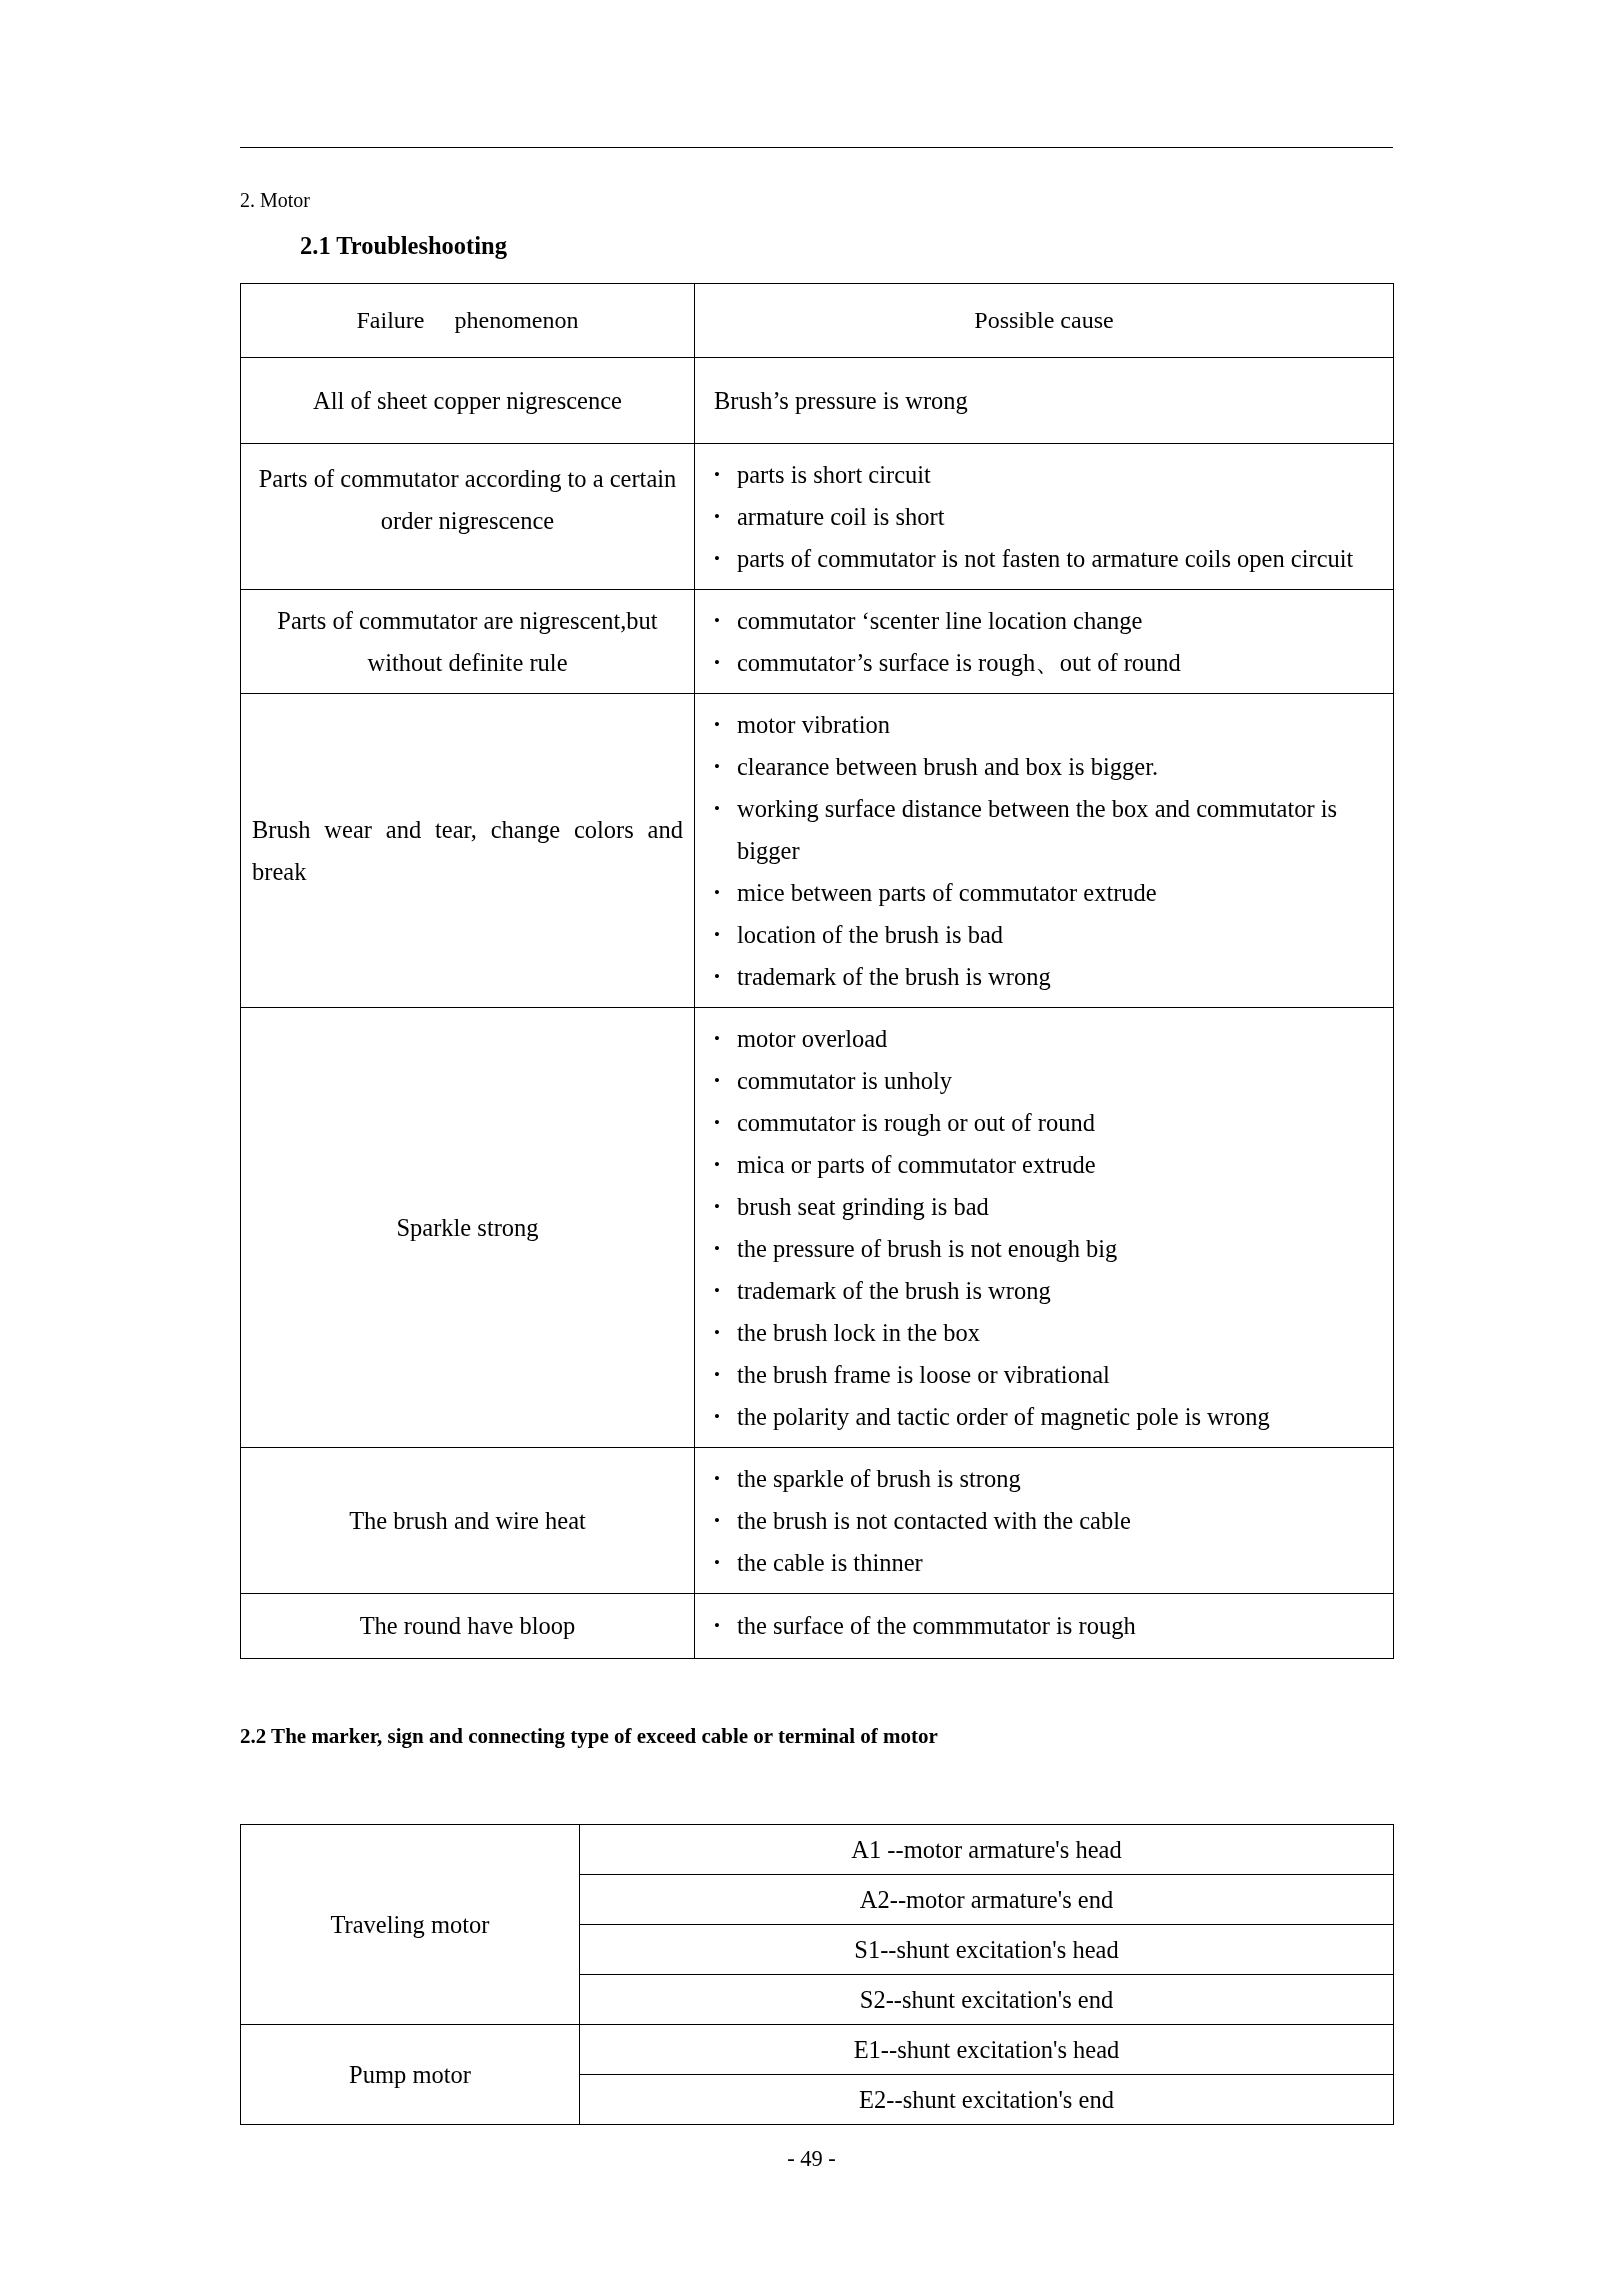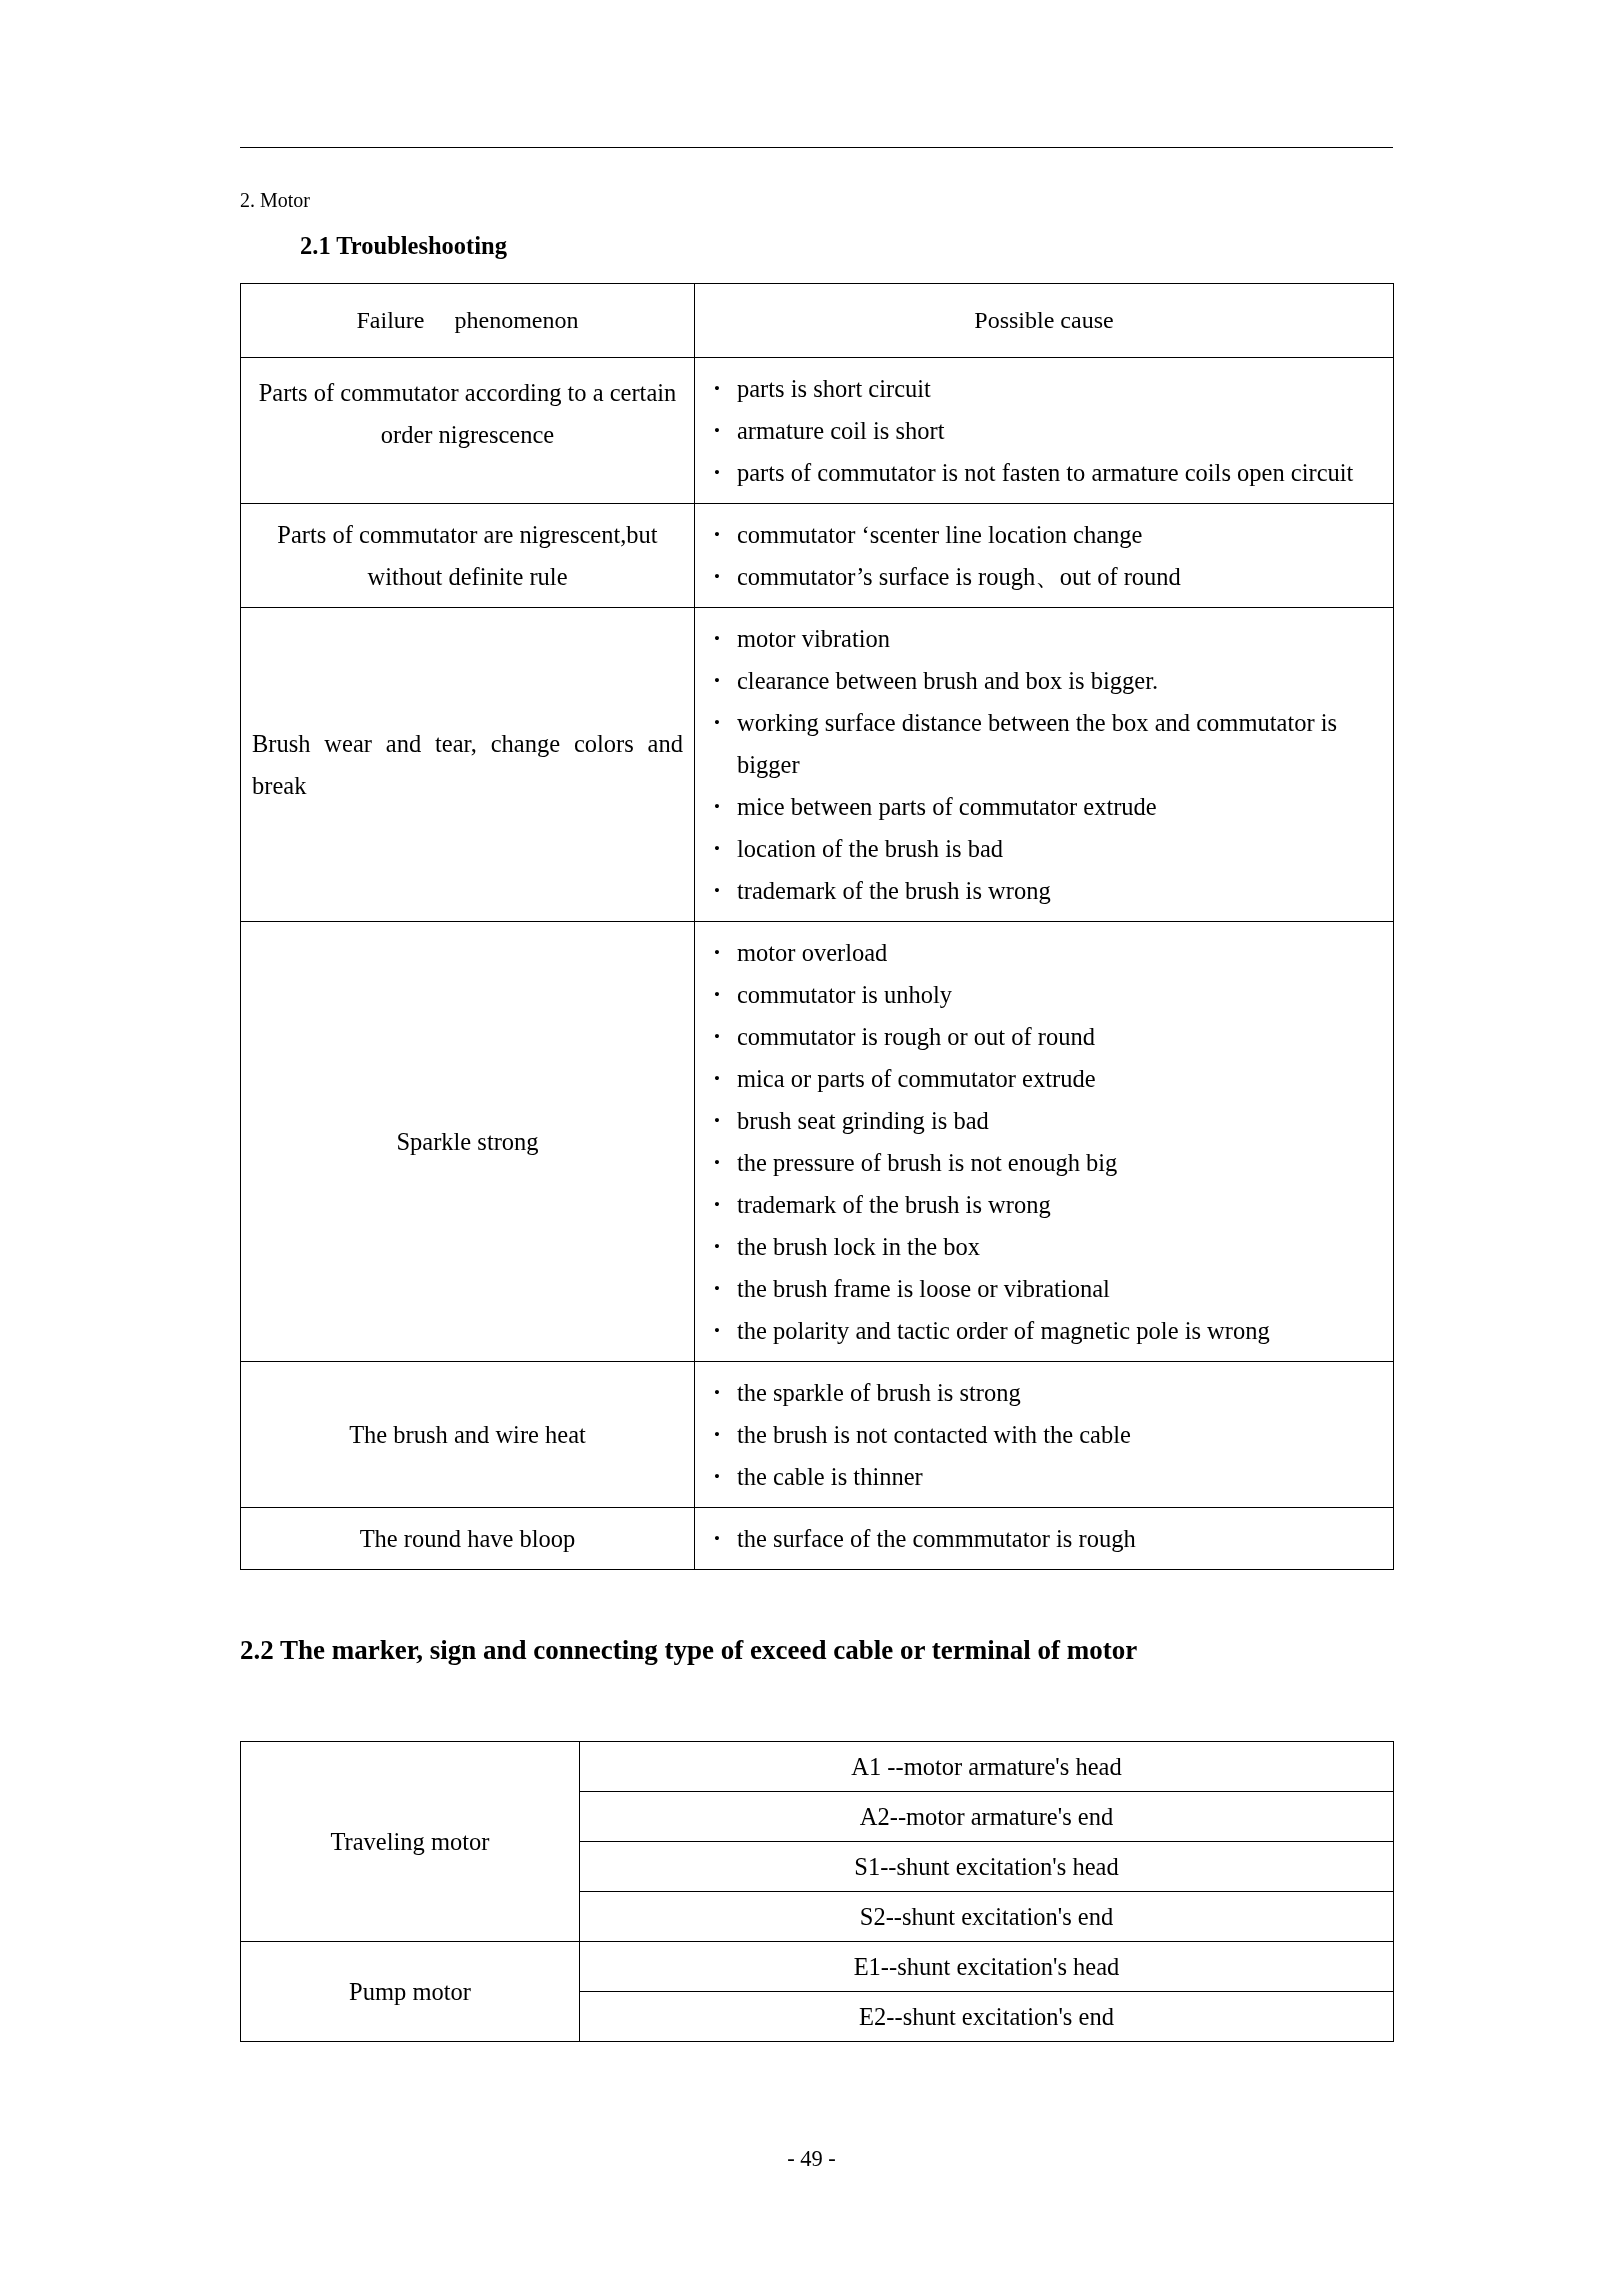--- a/index.html
+++ b/index.html
@@ -27,21 +27,21 @@
     font-size: 20px;
     font-weight: normal;
     margin: 41px 0 0 0;
   }
   .subsection-title {
     font-size: 24.5px;
     font-weight: bold;
     margin: 20.4px 0 0 60px;
   }
   .section2-title {
-    font-size: 27px;
+    font-size: 21px;
     font-weight: bold;
     margin: 65px 0 8px 0;
   }
   table {
     border-collapse: collapse;
     table-layout: fixed;
     width: 1153px;
   }
   #t1 { margin-top: 23px; }
   #t2 { margin-top: 75px; }
@@ -113,20 +113,28 @@
       <col style="width:699px">
     </colgroup>
     <thead>
       <tr>
         <th>Failure     phenomenon</th>
         <th>Possible cause</th>
       </tr>
     </thead>
     <tbody>
         <tr>
+          <td class="failure-cell">All of sheet copper nigrescence</td>
+          <td class="cause-cell">
+            <div class="cause-line">
+              <span class="cause-text">Brush’s pressure is wrong</span>
+            </div>
+          </td>
+        </tr>
+        <tr>
           <td class="failure-cell valign-top">Parts of commutator according to a certain order nigrescence</td>
           <td class="cause-cell">
             <div class="cause-line">
               <span class="bullet">•</span>
               <span class="cause-text">parts is short circuit</span>
             </div>
             <div class="cause-line">
               <span class="bullet">•</span>
               <span class="cause-text">armature coil is short</span>
             </div>

